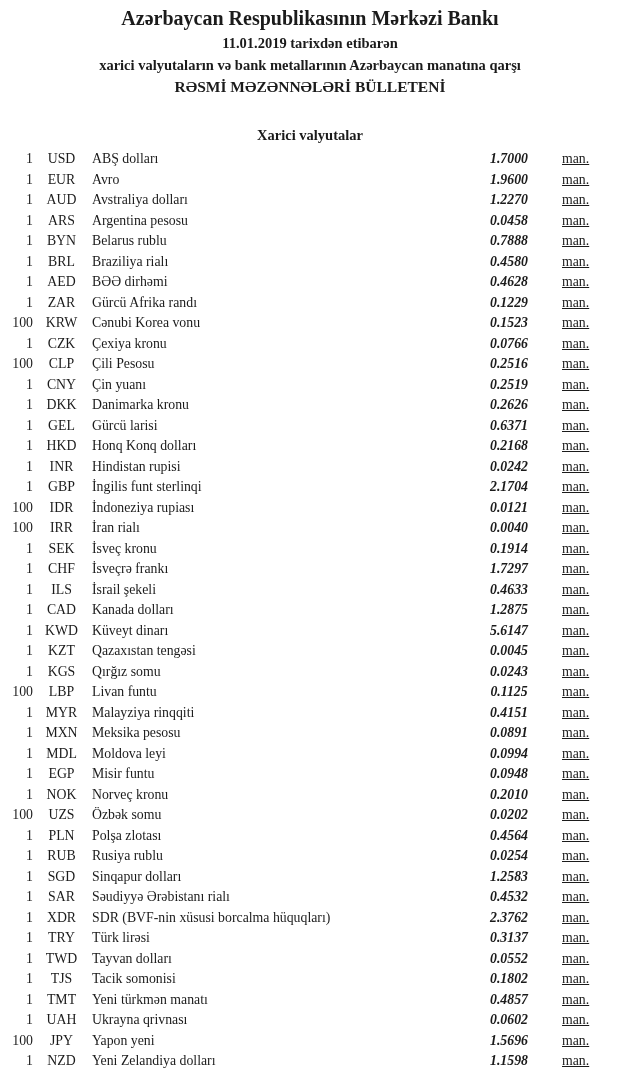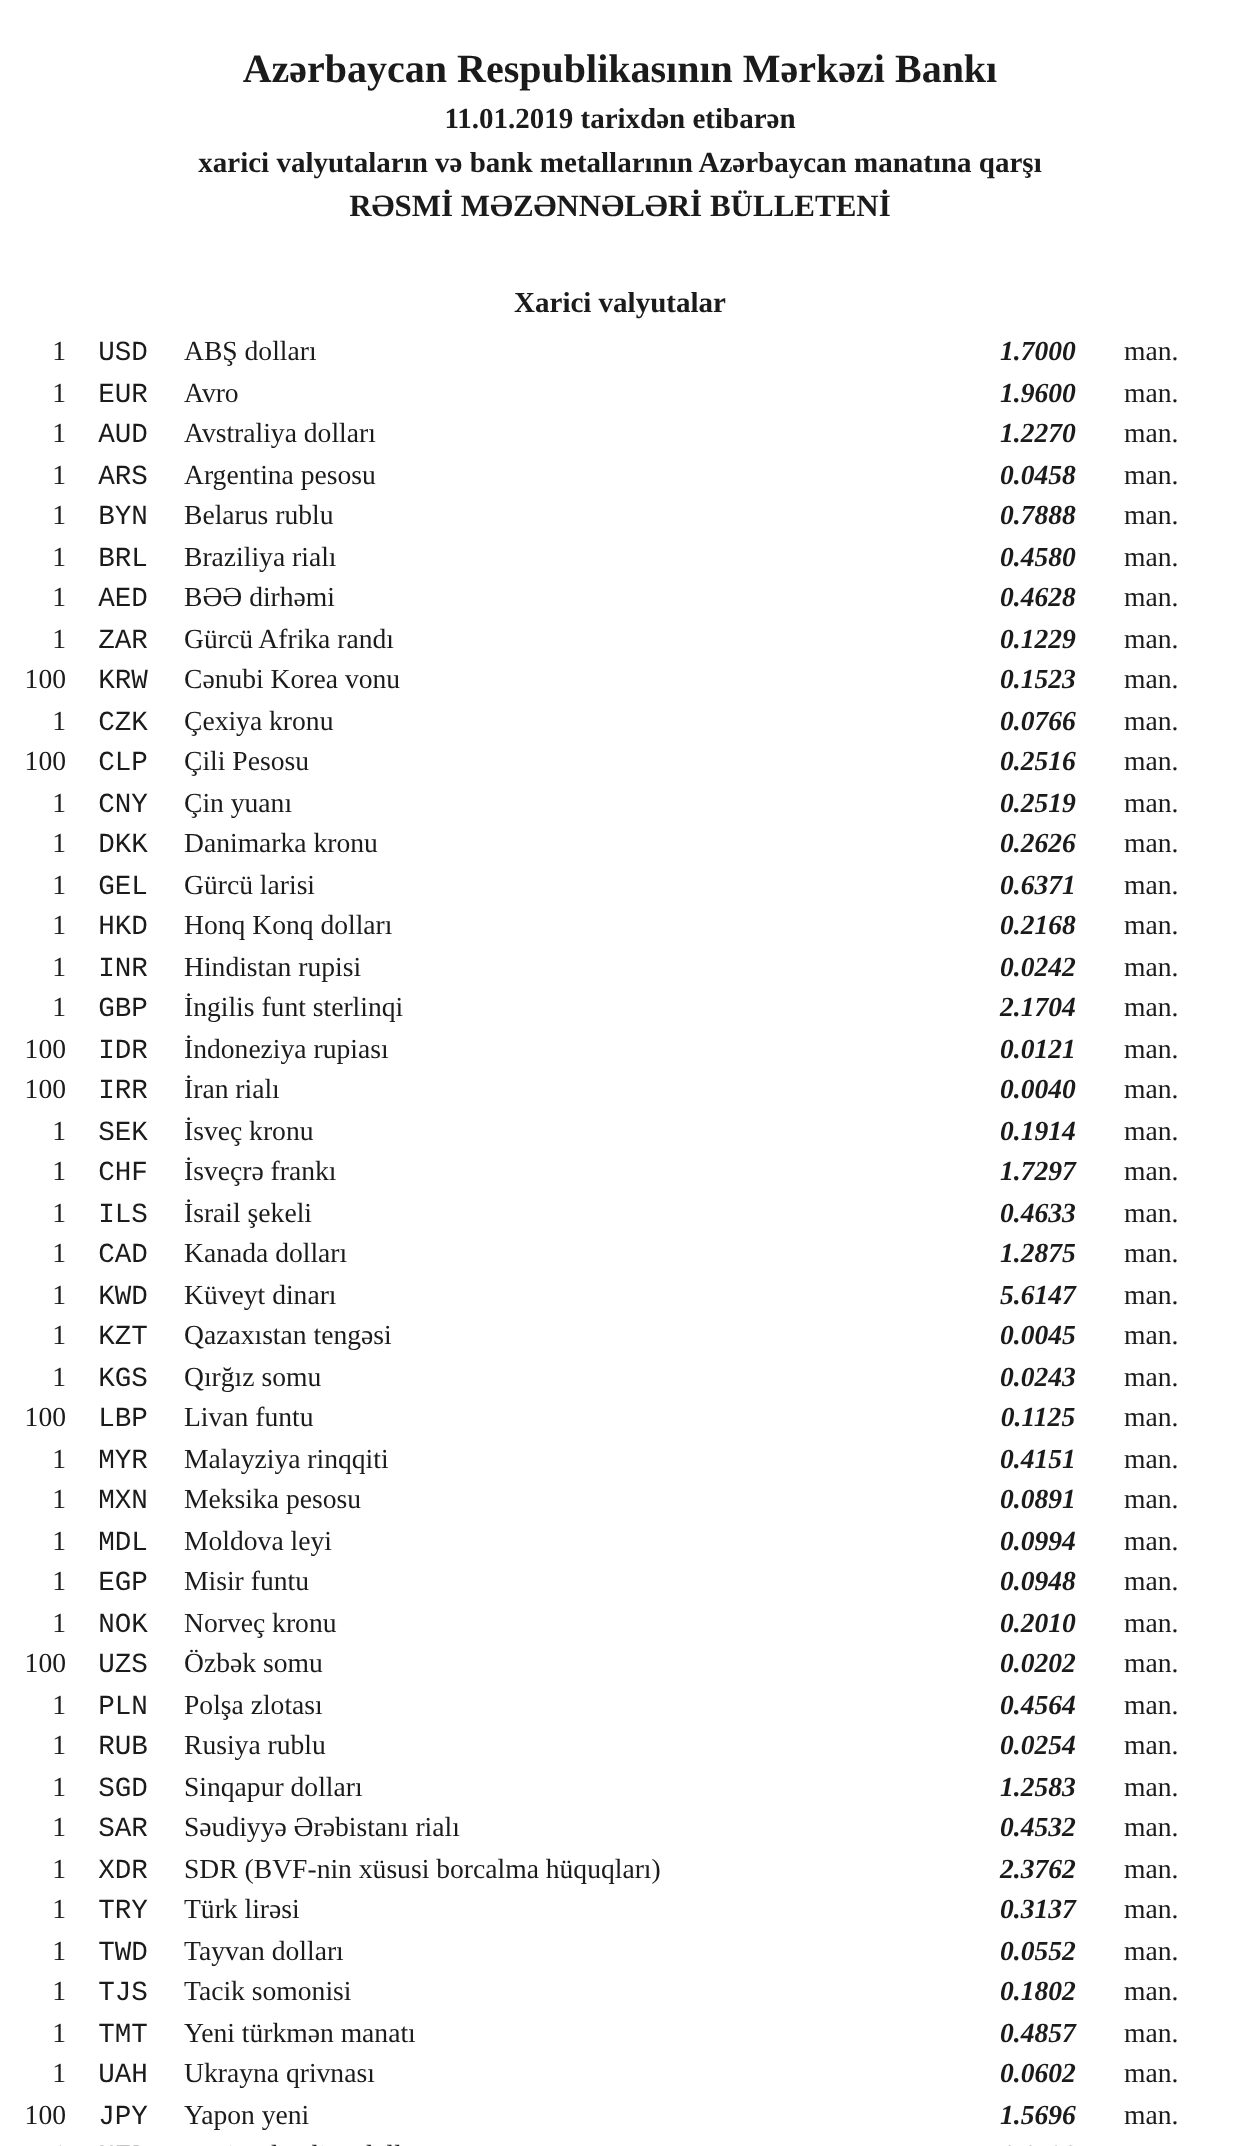--- a/index.html
+++ b/index.html
@@ -6,21 +6,21 @@
   body {
     width: 620px;
     height: 1073px;
     background: #ffffff;
     color: #1b1b1b;
     font-family: "Liberation Serif", "DejaVu Serif", serif;
     overflow: hidden;
   }
   .page { width: 620px; height: 1073px; }
 
-  header { text-align: center; padding-top: 22px; }
+  header { text-align: center; padding-top: 5px; }
   .bank-name {
     font-size: 20px;
     font-weight: bold;
     line-height: 27px;
   }
   .date-line, .subtitle {
     font-size: 14.5px;
     font-weight: bold;
     line-height: 22px;
   }
@@ -39,24 +39,24 @@
 
   .rates-table { margin-top: 6px; }
   .row {
     display: flex;
     align-items: baseline;
     height: 20.5px;
     font-size: 13.8px;
     padding-right: 16px;
   }
   .qty   { width: 33px; flex: none; text-align: right; }
-  .code  { width: 47px; flex: none; text-align: center; margin-left: 5px; font-family: Liberation Mono, monospace; }
+  .code  { width: 47px; flex: none; text-align: center; margin-left: 5px; }
   .name  { flex: 1; margin-left: 7px; white-space: nowrap; overflow: hidden; }
   .rate  { width: 62px; flex: none; text-align: center; font-weight: bold; font-style: italic; }
-  .unit  { width: 42px; flex: none; margin-left: 12px; }
+  .unit  { width: 42px; flex: none; margin-left: 22px; text-decoration: underline; }
 </style>
 </head>
 <body>
 
 <div class="page">
   <header>
     <div class="bank-name">Azərbaycan Respublikasının Mərkəzi Bankı</div>
     <div class="date-line">11.01.2019 tarixdən etibarən</div>
     <div class="subtitle">xarici valyutaların və bank metallarının Azərbaycan manatına qarşı</div>
     <div class="bulletin-title">RƏSMİ MƏZƏNNƏLƏRİ BÜLLETENİ</div>

